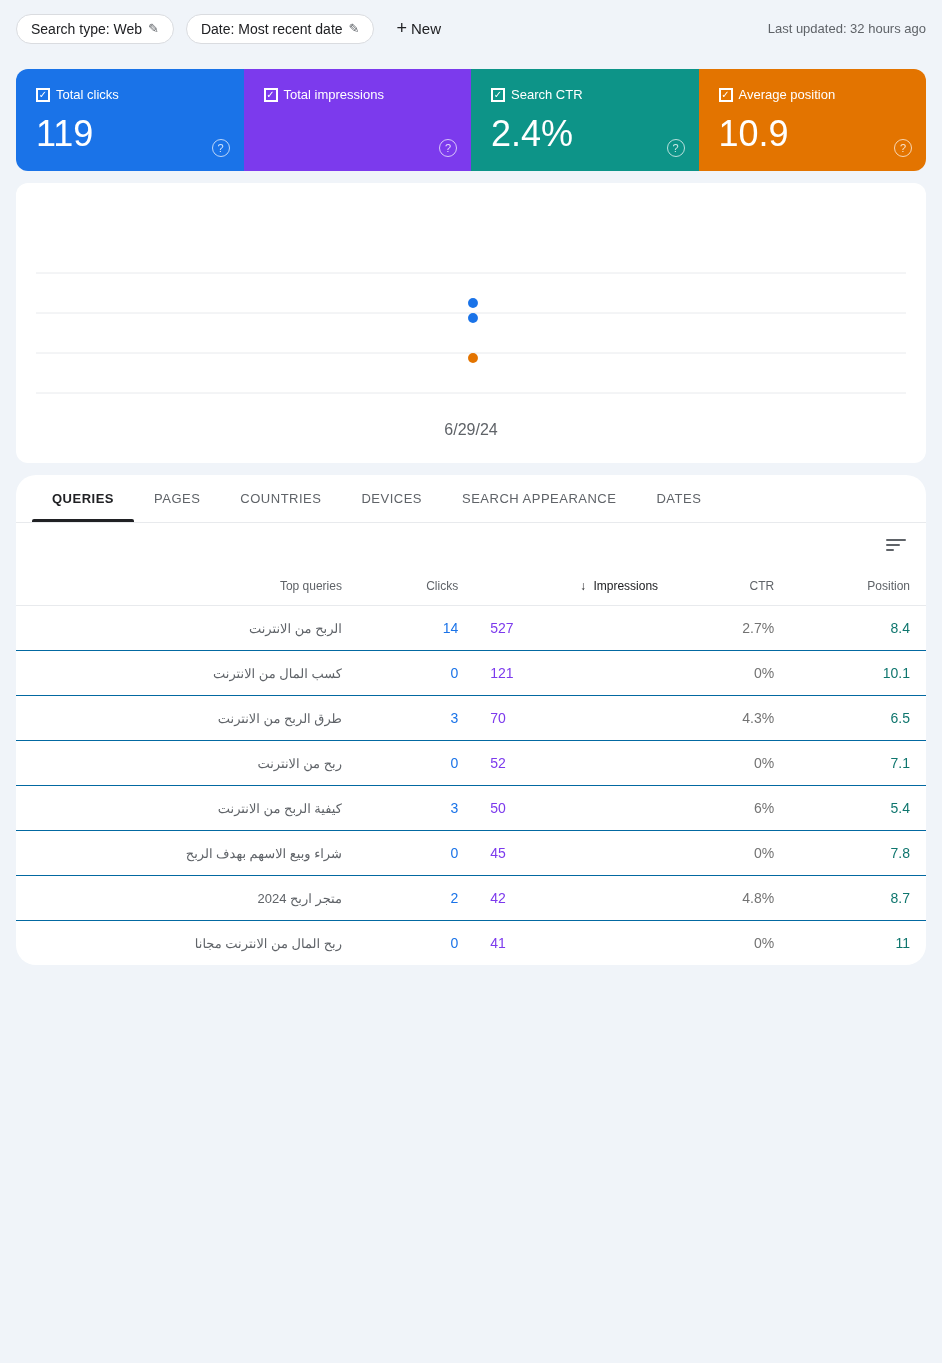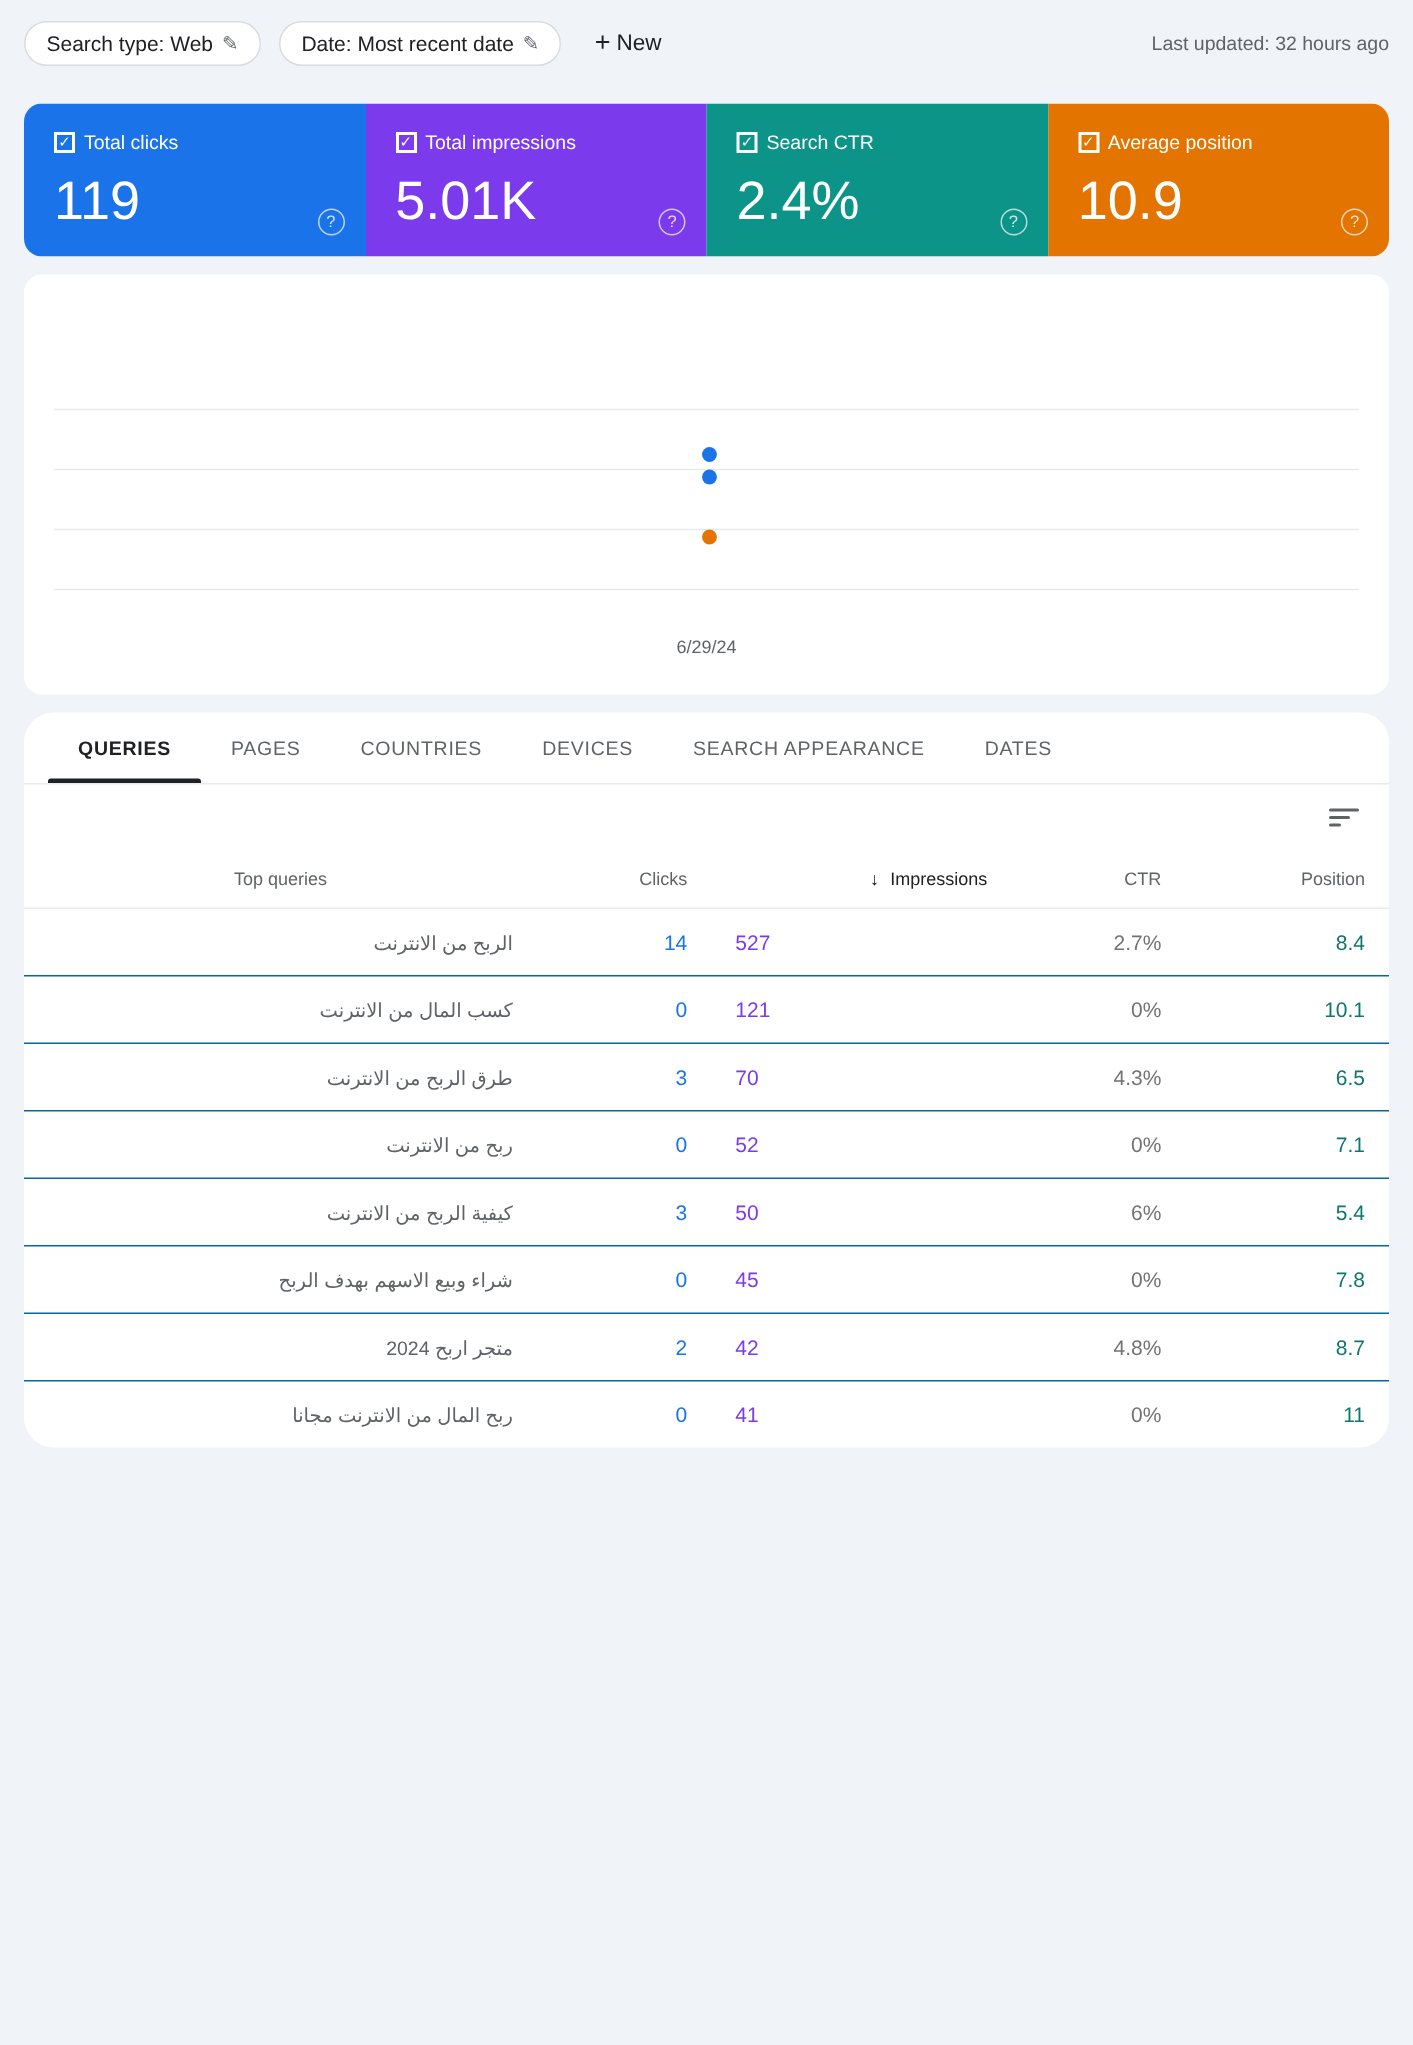--- a/index.html
+++ b/index.html
@@ -122,21 +122,21 @@
       flex-direction: column;
       align-items: center;
       justify-content: center;
     }
     .chart-placeholder {
       width: 100%;
       height: 220px;
       position: relative;
     }
     .chart-date {
-      font-size: 12px;
+      font-size: 16px;
       color: #5f6368;
       margin-top: 2px;
     }
 
     
     .tabs-section {
       background: #fff;
       margin: 12px 16px;
       border-radius: 20px;
       overflow: hidden;
@@ -200,21 +200,21 @@
       border-collapse: collapse;
     }
     .data-table thead tr {
       border-bottom: 1px solid #e8eaed;
     }
     .data-table th {
       padding: 12px 16px;
       font-size: 12px;
       font-weight: 500;
       color: #5f6368;
-      text-align: center;
+      text-align: right;
     }
     .data-table th.right { text-align: right; }
     .data-table td {
       padding: 14px 16px;
       font-size: 14px;
       border-bottom: 1px solid #0369a1;
     }
     .data-table tbody tr:last-child td { border-bottom: none; }
     .data-table td.query-col {
       color: #5f6368;
@@ -270,21 +270,20 @@
       <span>Total clicks</span>
     </div>
     <div class="metric-value">119</div>
     <div class="metric-help">?</div>
   </div>
   <div class="metric-card purple">
     <div class="metric-label">
       <span class="metric-checkbox">✓</span>
       <span>Total impressions</span>
     </div>
-    <div class="metric-value">5.01K</div>
     <div class="metric-help">?</div>
   </div>
   <div class="metric-card teal">
     <div class="metric-label">
       <span class="metric-checkbox">✓</span>
       <span>Search CTR</span>
     </div>
     <div class="metric-value">2.4%</div>
     <div class="metric-help">?</div>
   </div>

